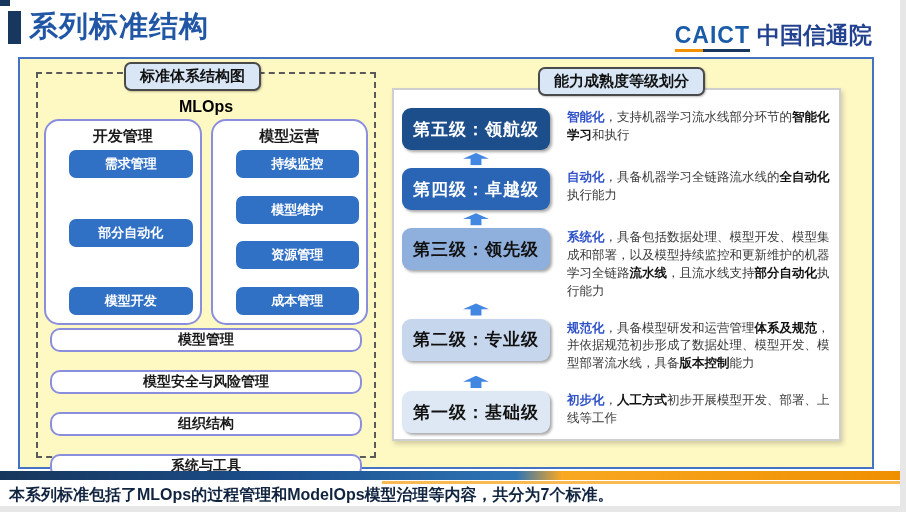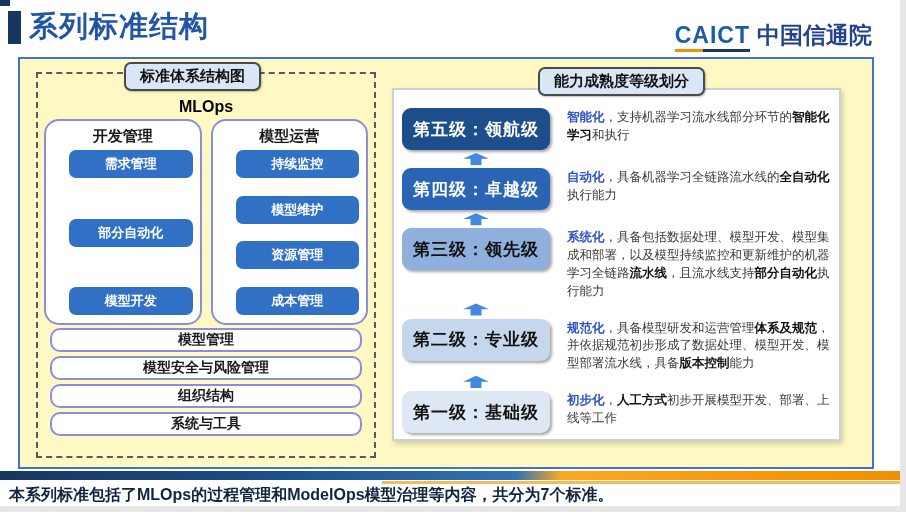--- a/index.html
+++ b/index.html
@@ -40,21 +40,21 @@
   .columns { display:flex; justify-content:center; gap:9px; height:206px; margin-top:3px; padding:0 6px; }
   .col { flex:1; border:2px solid #8A8EDD; border-radius:15px; background:#fff; padding:4px 4px 6px; display:flex; flex-direction:column; }
   .col-mid { border:3px solid #666ACF; }
   .col-header { text-align:center; font-size:15px; font-weight:700; color:#1a1a1a; padding:2px 0; }
   .col-items { flex:1; display:flex; flex-direction:column; justify-content:space-between; padding:2px 3px 2px; }
   .item {
     background:#3070C5; color:#fff; font-weight:700; font-size:13px;
     text-align:center; padding:5px 1px; border-radius:7px; white-space:nowrap;margin-left:16px;
   }
   .modelops-heading { text-align:center; font-size:16px; font-weight:800; color:#000; margin-top:12px; }
-  .mo-bars { display:flex; flex-direction:column; gap:4px; margin:3px 12px 0; }
+  .mo-bars { display:flex; flex-direction:column; gap:18px; margin:3px 12px 0; }
   .mo-bar {
     border:2px solid #8A8EDD; border-radius:10px; background:#fff;
     text-align:center; font-size:14px; font-weight:700; color:#1a1a1a; padding:1px 0;
   }
 
   
   .maturity-badge { position:absolute; left:518px; top:8px; z-index:3; }
   .maturity-panel {
     position:absolute; left:372px; top:29px; width:449px; height:353px;
     border:2px solid #cfcfcf; background:#fff; box-shadow:2px 3px 5px rgba(0,0,0,.18);

